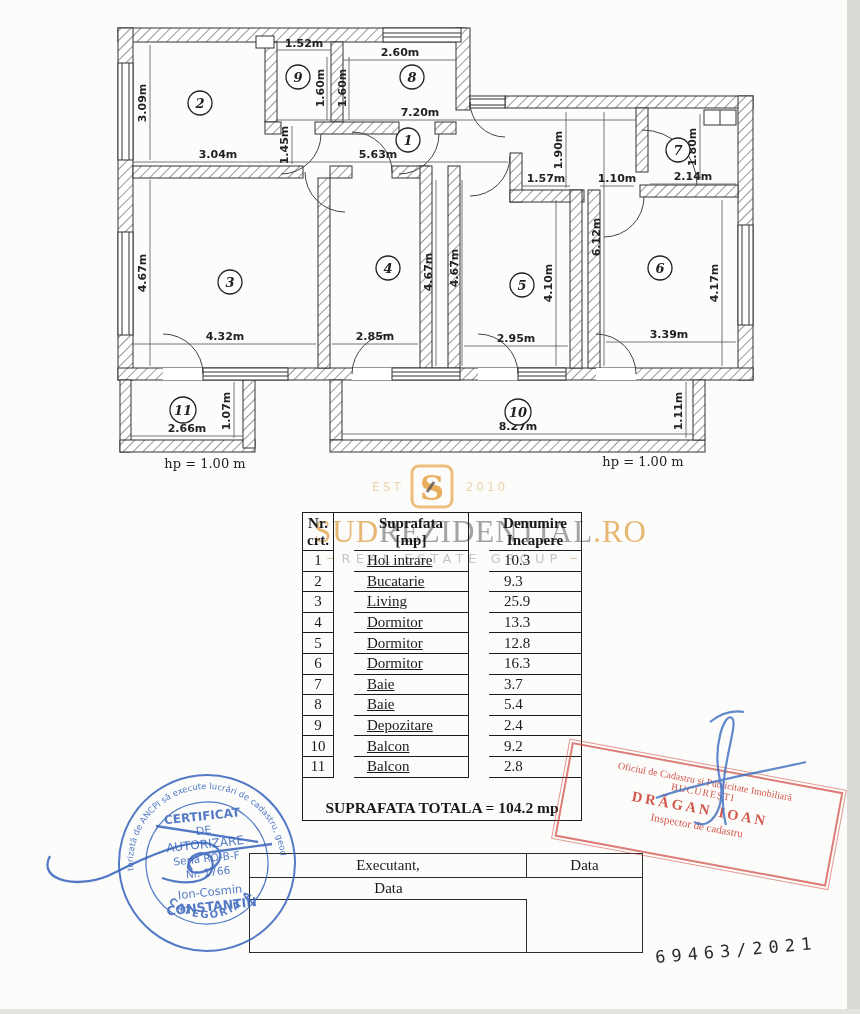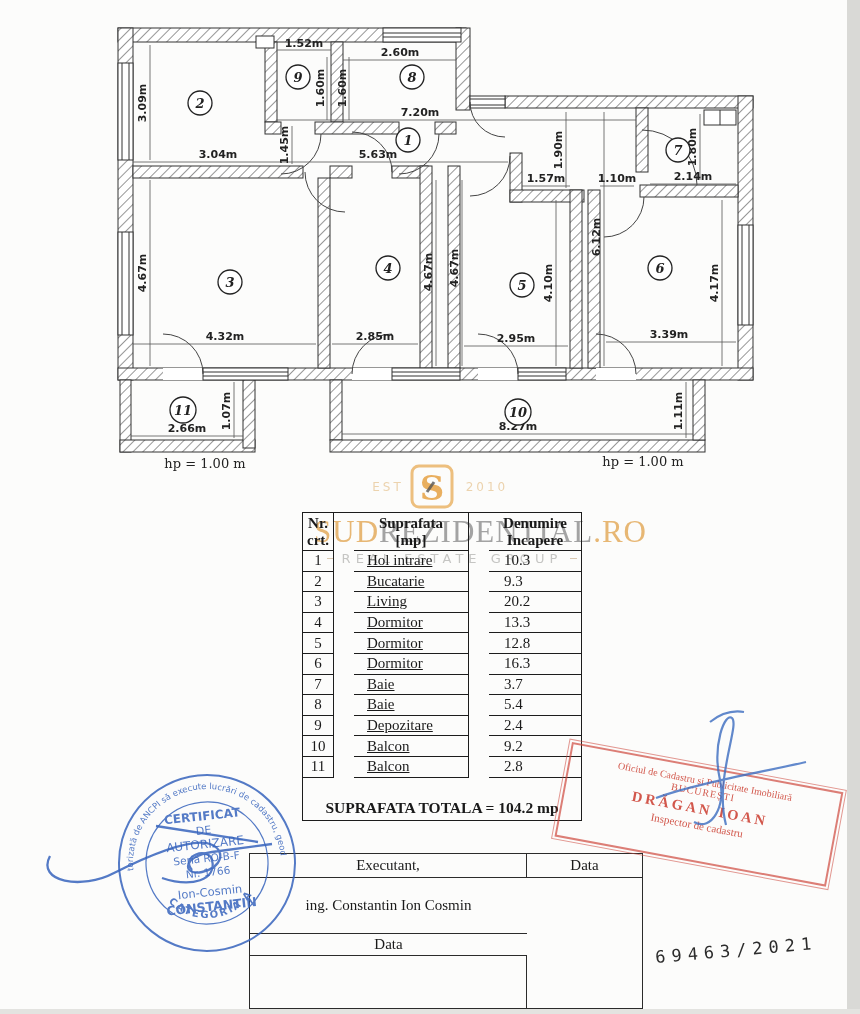--- a/index.html
+++ b/index.html
@@ -325,21 +325,21 @@
         <div class="td cmp">10.3</div>
       </div>
     <div class="tr">
         <div class="td cnr">2</div>
         <div class="td cname">Bucatarie</div>
         <div class="td cmp">9.3</div>
       </div>
     <div class="tr">
         <div class="td cnr">3</div>
         <div class="td cname">Living</div>
-        <div class="td cmp">20.2</div>
+        <div class="td cmp">25.9</div>
       </div>
     <div class="tr">
         <div class="td cnr">4</div>
         <div class="td cname">Dormitor</div>
         <div class="td cmp">13.3</div>
       </div>
     <div class="tr">
         <div class="td cnr">5</div>
         <div class="td cname">Dormitor</div>
         <div class="td cmp">12.8</div>
@@ -419,21 +419,20 @@
       <path d="M 116 66 L 218 82"></path>
     </g>
   </svg>
 
   <div id="sig-table">
     <div class="sr h24">
       <div class="sc">Executant,</div>
       <div class="sc">Data</div>
     </div>
     <div class="sr h56">
-      <div class="sc">ing. Constantin Ion Cosmin</div>
     </div>
     <div class="sr h22">
       <div class="sc">Data</div>
     </div>
     <div class="sr h53">
       <div class="sc"></div>
       <div class="sc"></div>
     </div>
   </div>
 

